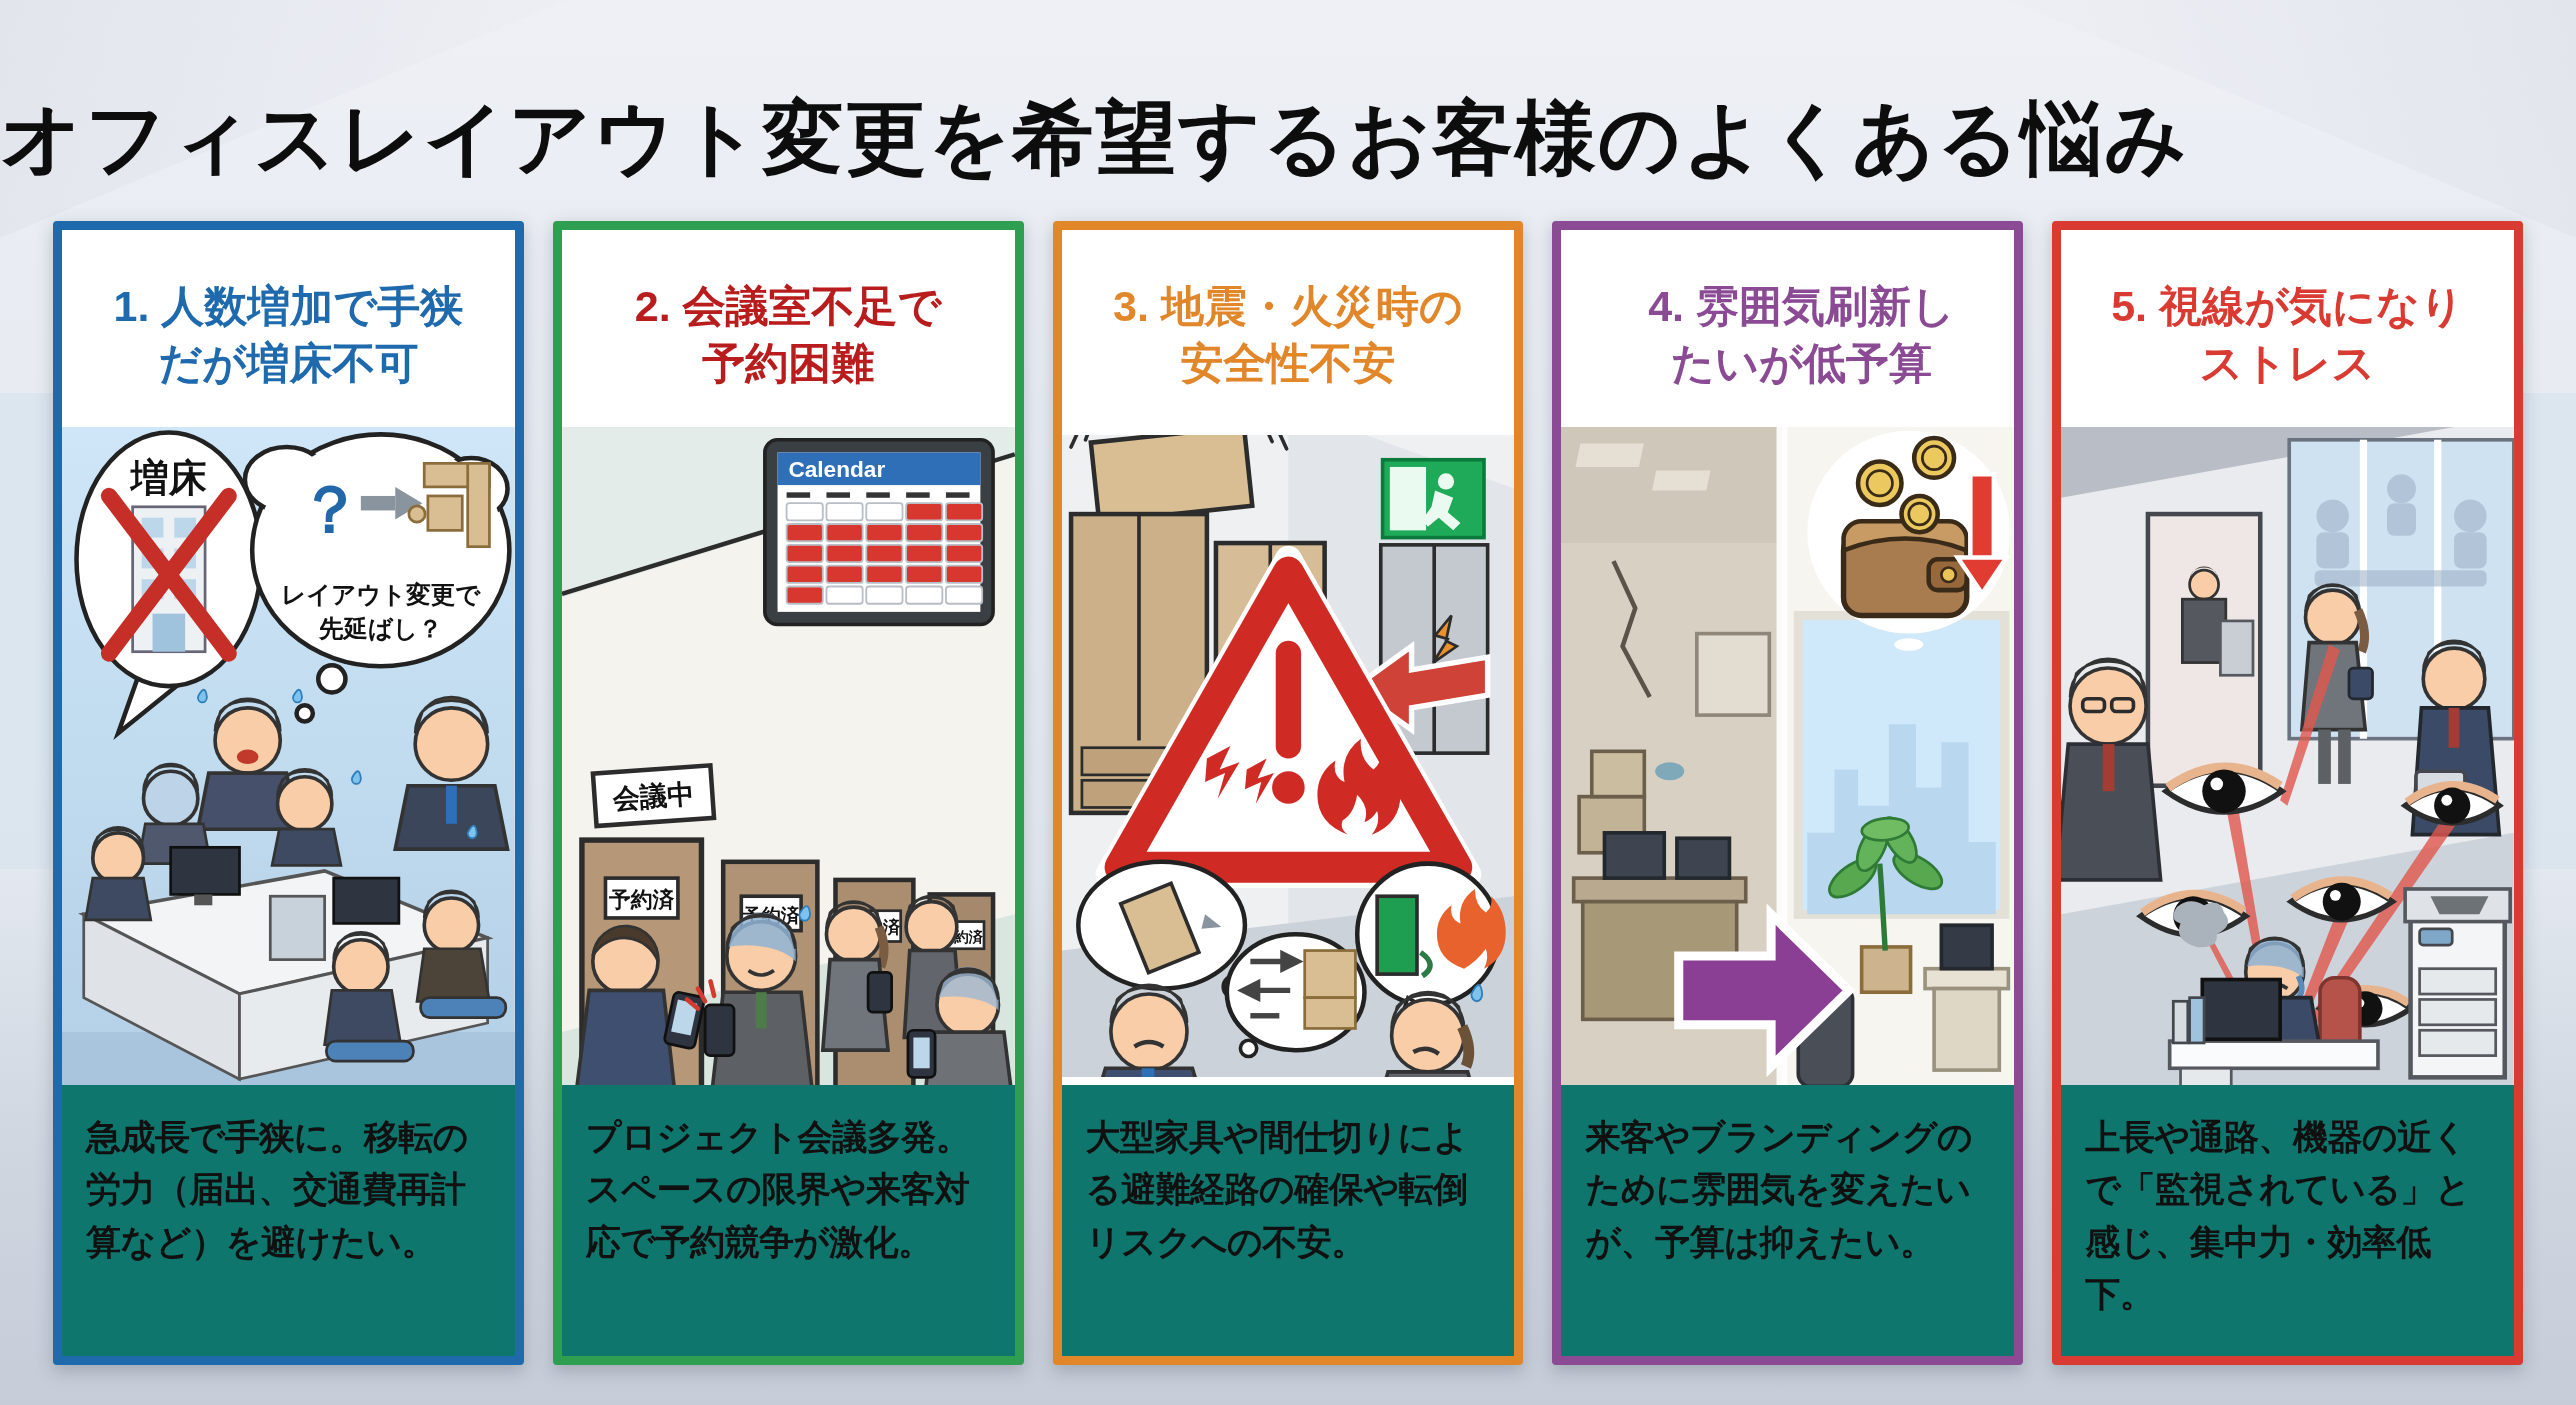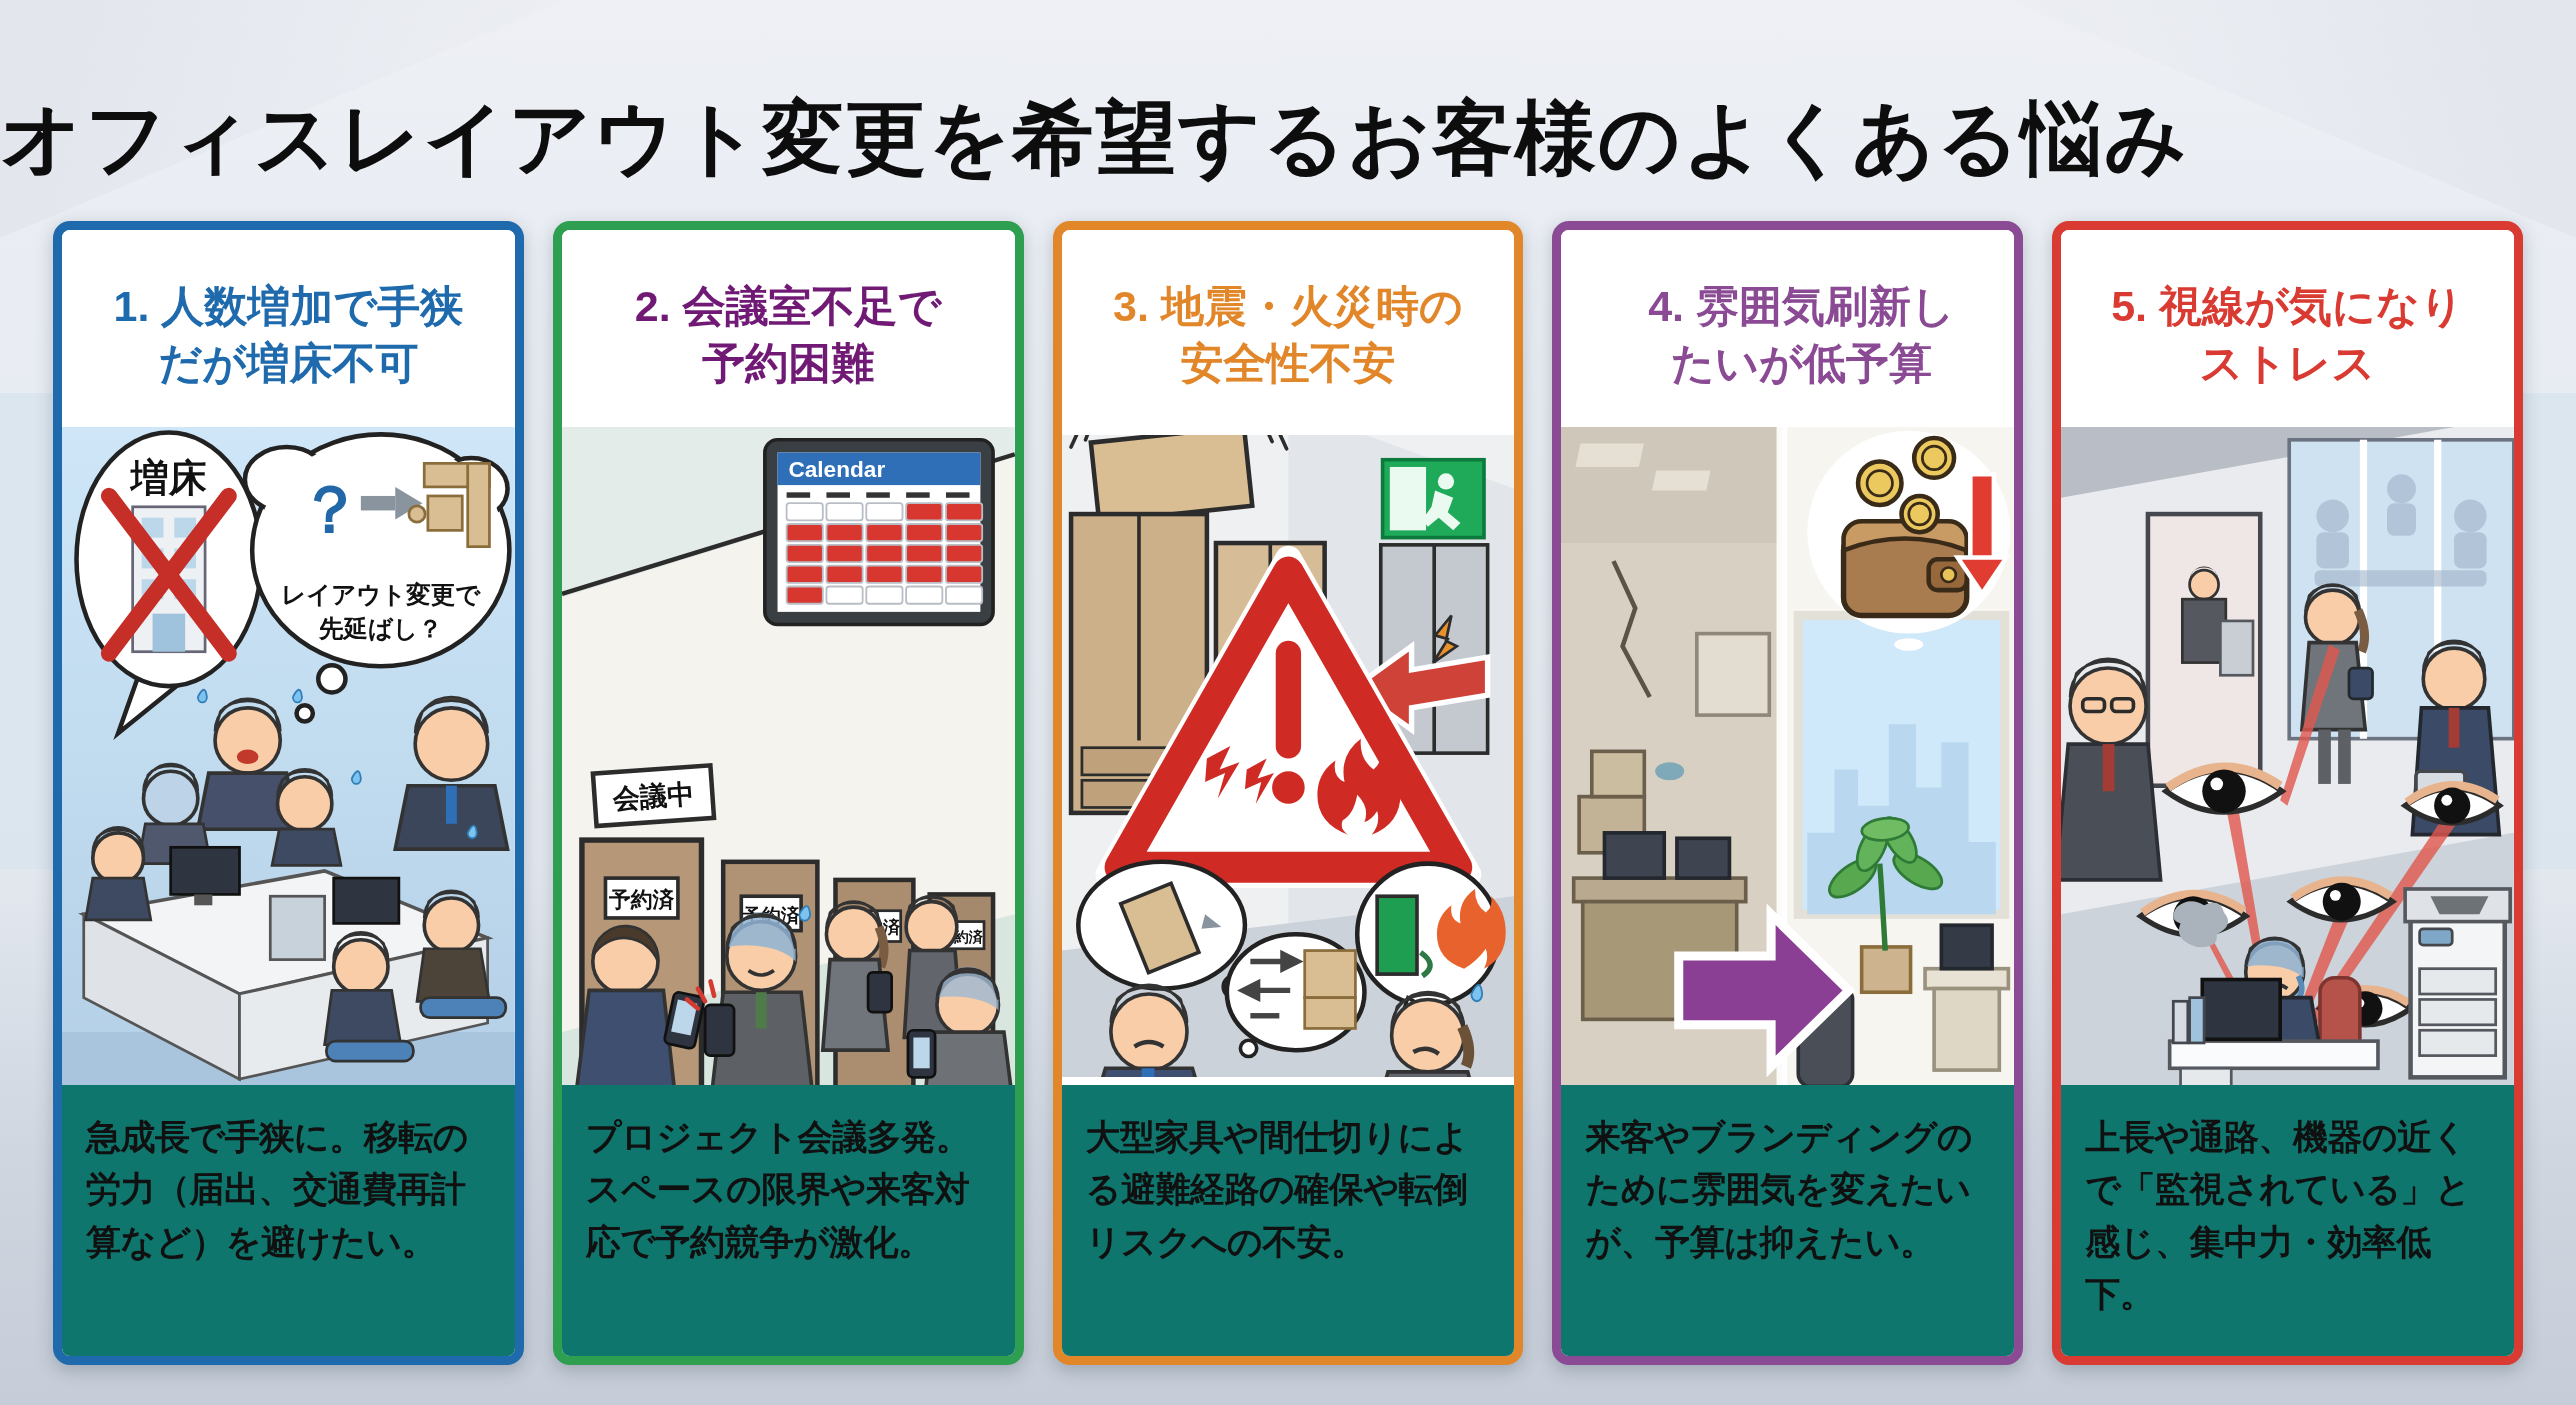--- a/index.html
+++ b/index.html
@@ -19,39 +19,39 @@
     position:absolute;top:31px;left:0;width:100%;
     text-align:left;font-size:81px;font-weight:800;color:#0d0d0d;
     letter-spacing:1.8px;
   }
 
   #cards-row{
     position:absolute;top:221px;left:53px;right:53px;bottom:40px;
     display:flex;gap:29px;
   }
   .card{
-    flex:1 1 0;background:#ffffff;border-radius:17px;
+    flex:1 1 0;background:#ffffff;border-radius:4px;
     border:9.1px solid #000;display:flex;flex-direction:column;
     overflow:hidden;box-shadow:0 5.5px 16.5px rgba(40,50,70,.25);
     min-width:0;
   }
   .card-header{
     min-height:170px;display:flex;flex-direction:column;justify-content:center;
     text-align:center;font-size:43px;font-weight:800;line-height:1.32;
     padding:20px 5.5px 7.3px 5.5px;background:#fff;
   }
   .card-illustration{flex:1 1 auto;position:relative;overflow:hidden;}
   .card-illustration svg{display:block;width:100%;height:100%;}
   .card-footer{
     background:#0f766e;padding:25.6px 22px 27.4px 24px;min-height:218px;
     font-size:35px;font-weight:700;color:#101010;line-height:1.5;
     letter-spacing:-0.5px;
   }
   .c1 .card-header{color:#1e6aad;} .c1{border-color:#1e6aad;}
-  .c2 .card-header{color:#701a75;} .c2{border-color:#2e9e50;}
+  .c2 .card-header{color:#b91c1c;} .c2{border-color:#2e9e50;}
   .c3 .card-header{color:#e2862a;} .c3{border-color:#e2862a;gap:8px;}
   .c4 .card-header{color:#8b4a94;padding-left:33px;} .c4{border-color:#8b4a94;}
   .c5 .card-header{color:#d93a31;} .c5{border-color:#d93a31;}
   svg text{font-family:"Liberation Sans","DejaVu Sans",sans-serif;}
 </style>
 </head>
 <body>
 
 <div class="bg-shape" id="bg-ceiling-left"></div>
 <div class="bg-shape" id="bg-ceiling-right"></div>

